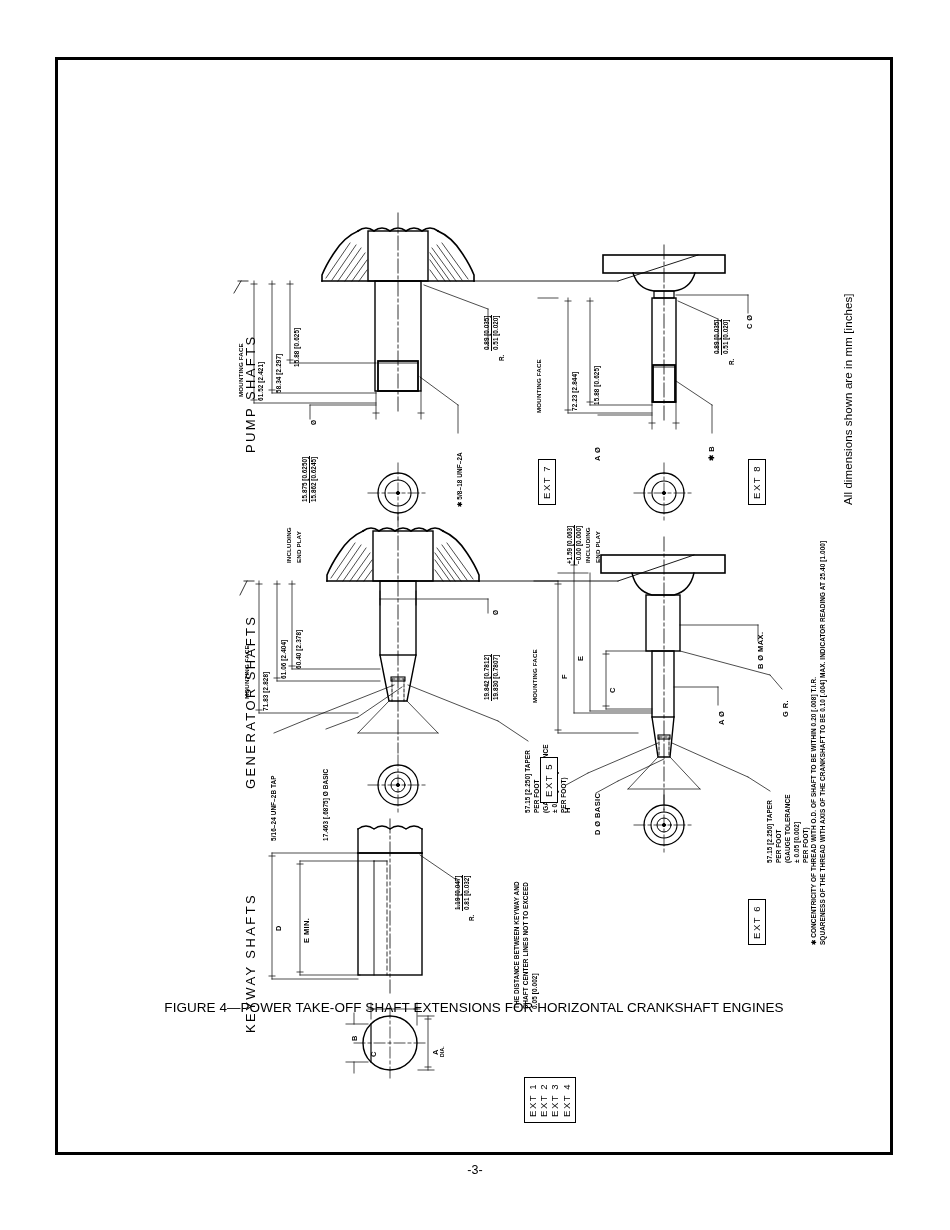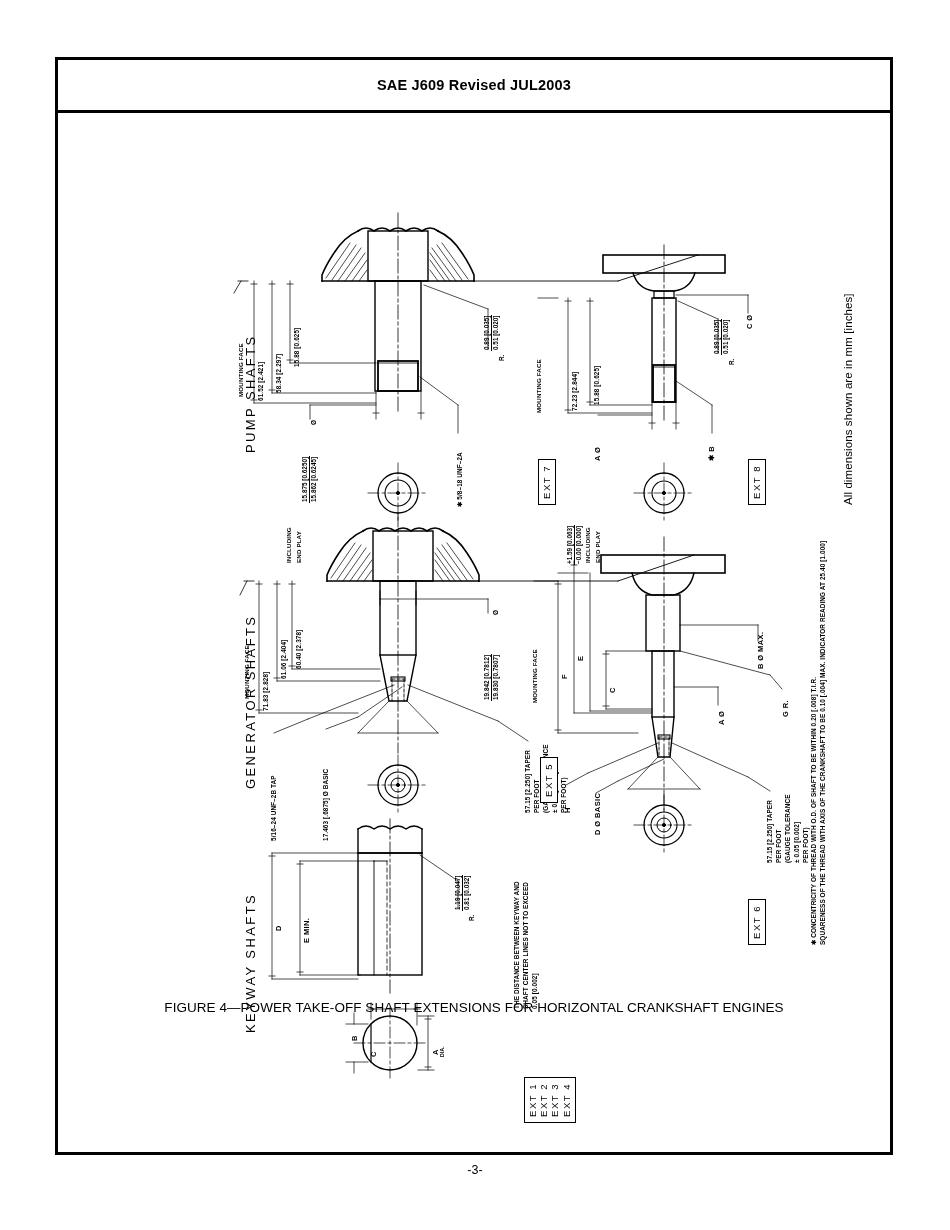--- a/index.html
+++ b/index.html
@@ -145,23 +145,20 @@
     width: 950px;
     text-align: center;
     font-size: 12.5px;
   }
 </style>
 </head>
 <body>
 
 <div id="page-frame">
 
-  <div id="header-band">
-    <div id="header-title">SAE J609 Revised JUL2003</div>
-  </div>
 
   <div id="drawing-area">
 
     <svg id="drawing-svg" viewBox="0 0 832 1042">
       <g fill="none" stroke="#000" stroke-width="1" stroke-linecap="square">
 
         <path d="M300 118 Q308 112 316 118 Q324 112 332 118 Q340 112 348 118 Q356 112 364 118 Q372 112 380 118" stroke-width="1.6"></path>
         <path d="M300 118 Q286 124 276 140 Q268 152 264 162 L264 168" stroke-width="1.6"></path>
         <path d="M380 118 Q394 124 404 140 Q412 152 416 162 L416 168" stroke-width="1.6"></path>
         <path d="M264 168 L416 168" stroke-width="1.6"></path>

